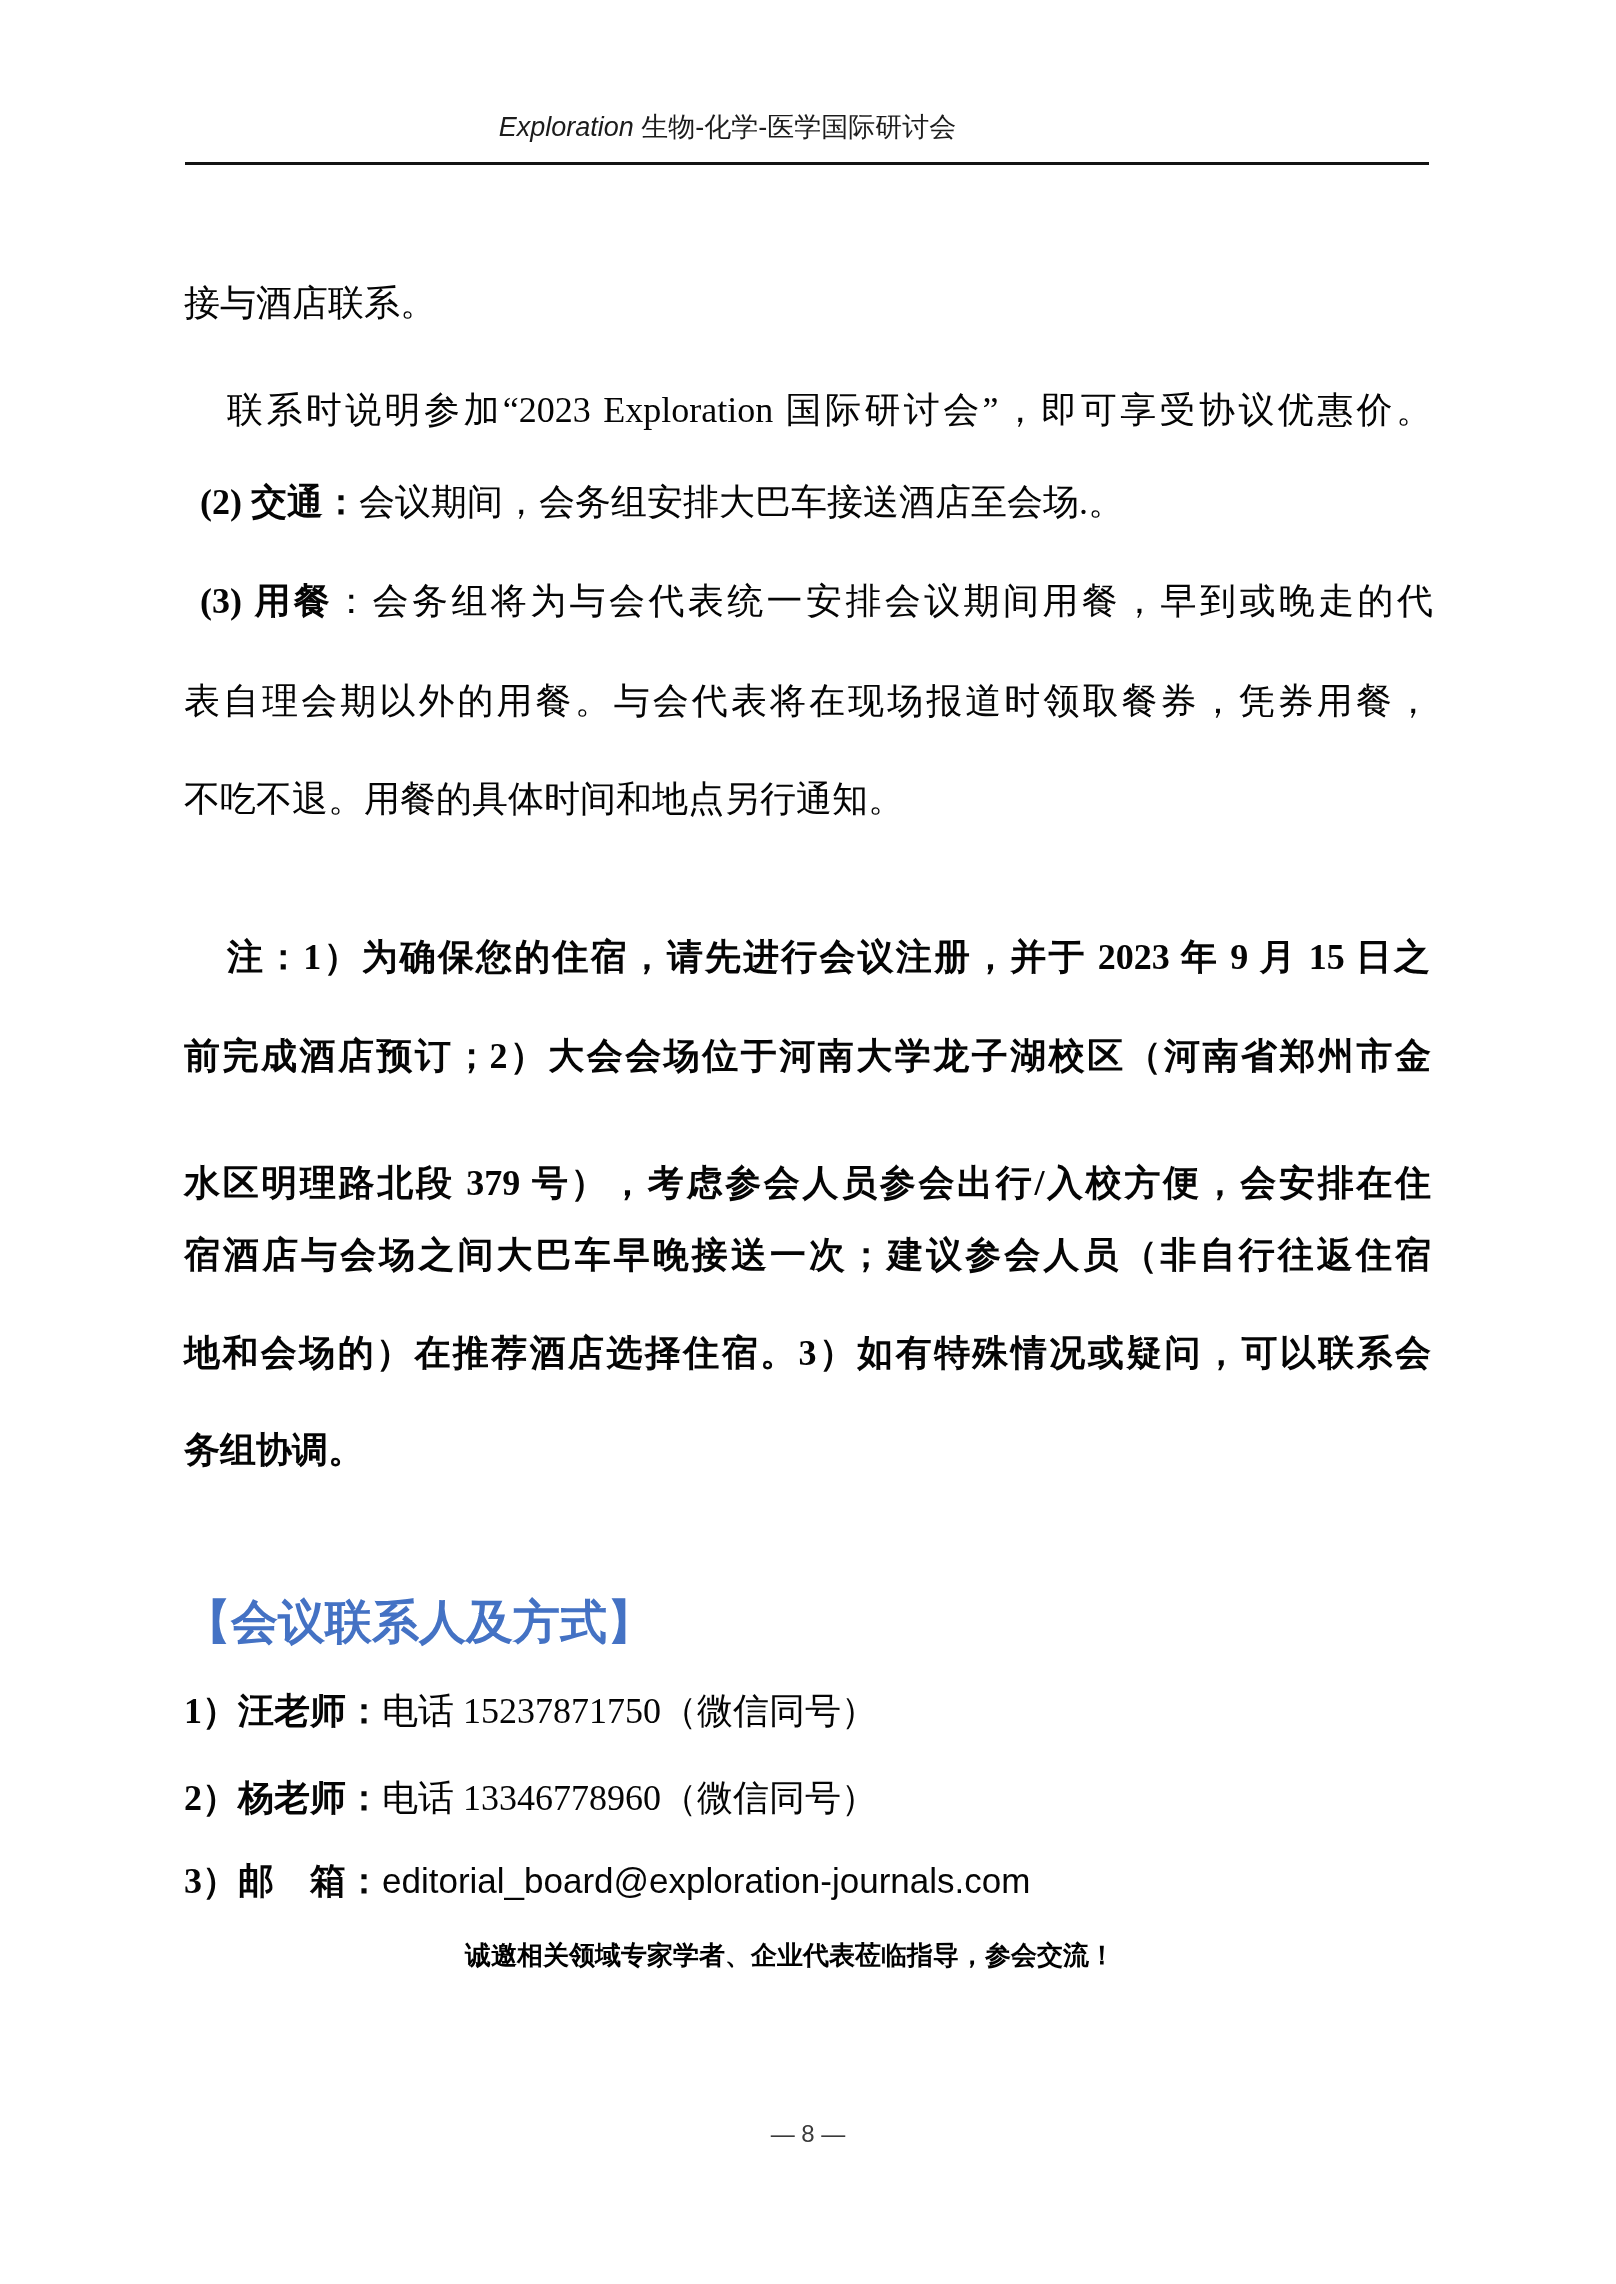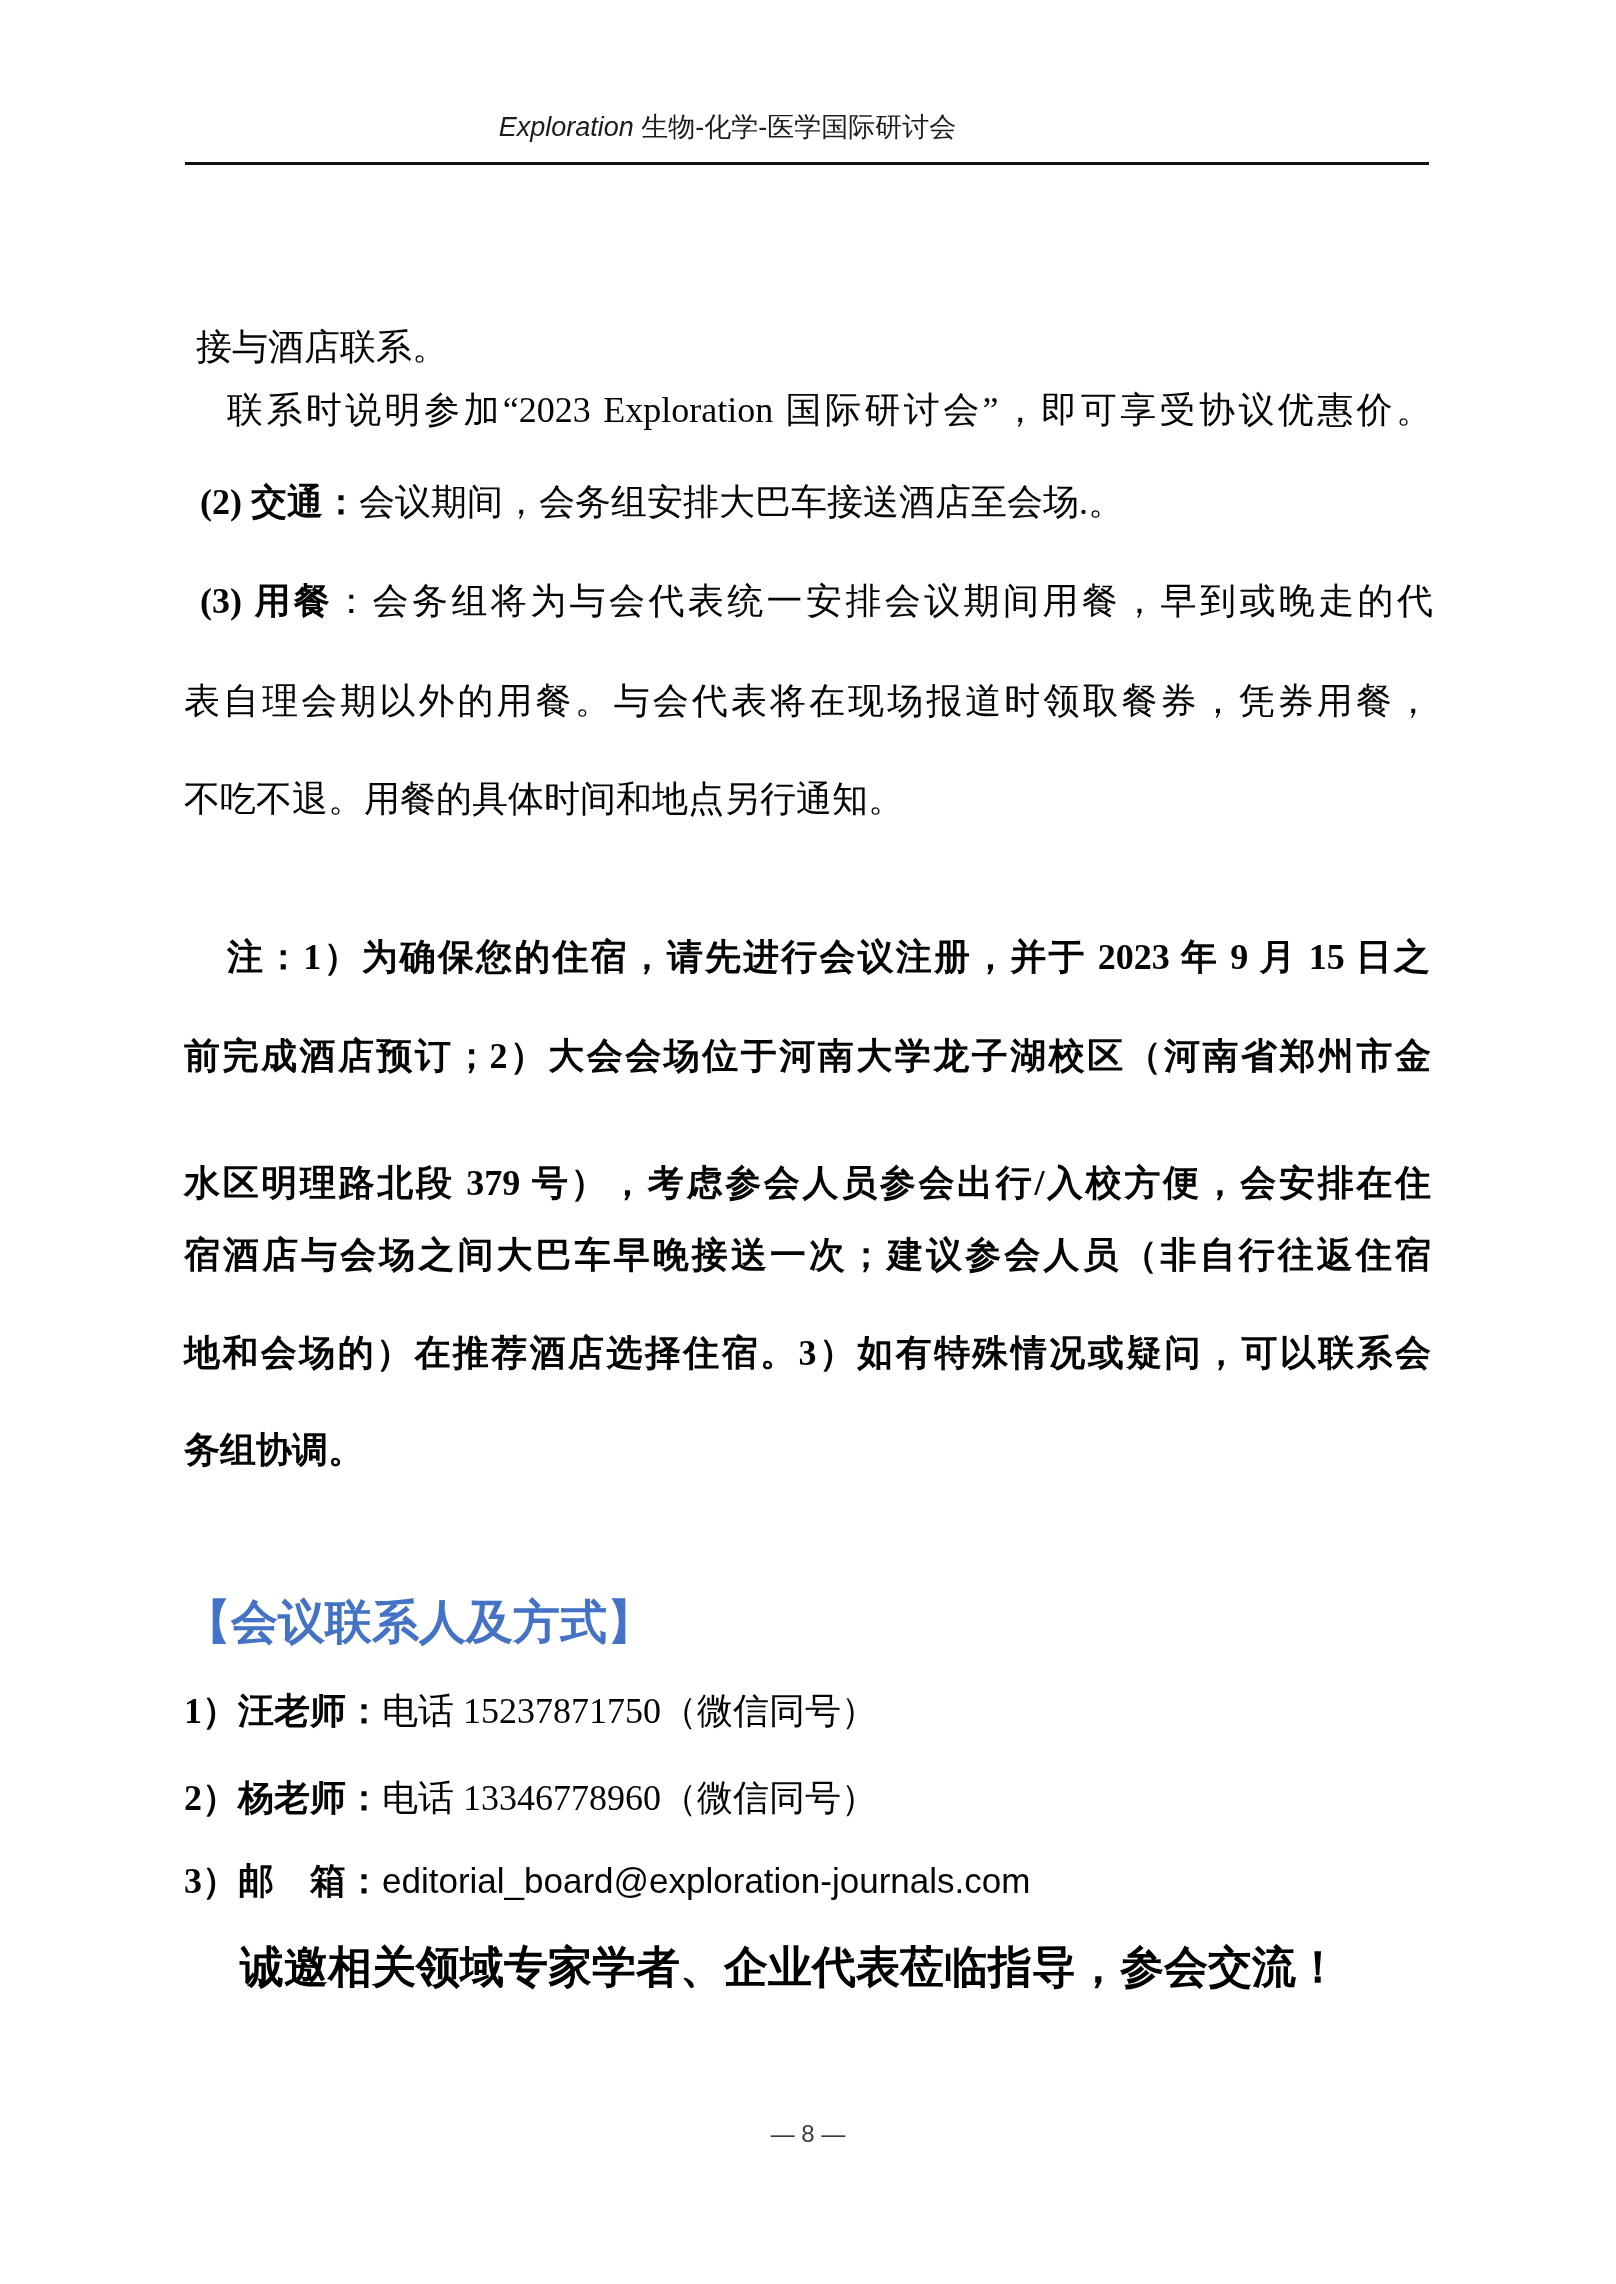--- a/index.html
+++ b/index.html
@@ -48,21 +48,21 @@
     font-weight: 700;
     color: #4472C4;
     white-space: pre;
     font-family: "Liberation Sans", sans-serif;
   }
   .email-text { font-family: "Liberation Sans", sans-serif; font-size: 35px; }
   .closing-line {
     position: absolute;
     left: 0; width: 1580px;
     text-align: center;
-    font-size: 44px;
+    font-size: 26px;
     font-weight: 700;
     white-space: pre;
   }
   .page-footer {
     position: absolute;
     left: 0; width: 1616px;
     text-align: center;
     font-size: 24px;
     color: #3a3a3a;
     font-family: "Liberation Sans", sans-serif;
@@ -70,21 +70,21 @@
   }
 </style>
 </head>
 <body>
 
 <div class="page">
 
   <div class="page-header"><span class="journal-name">Exploration</span><span> 生物-化学-医学国际研讨会</span></div>
   <div class="header-rule"></div>
 
-  <div class="t" style="left:196px; top:281px;margin-top:44px;">接与酒店联系。</div>
+  <div class="t" style="left:184px; top:281px;">接与酒店联系。</div>
 
   <div class="t just" style="left:227px; top:364px; width:1205px;margin-top:24px;">联系时说明参加“2023 Exploration 国际研讨会”，即可享受协议优惠价。</div>
 
   <div class="t" style="left:200px; top:480px;text-align:center;"><span class="b">(2) 交通：</span><span>会议期间，会务组安排大巴车接送酒店至会场.。</span></div>
 
   <div class="t just" style="left:200px; top:579px; width:1233px;"><span class="b">(3) 用餐</span><span>：</span><span>会务组将为与会代表统一安排会议期间用餐，早到或晚走的代</span></div>
 
   <div class="t just" style="left:184px; top:679px; width:1247px;">表自理会期以外的用餐。与会代表将在现场报道时领取餐券，凭券用餐，</div>
 
   <div class="t" style="left:184px; top:777px;">不吃不退。用餐的具体时间和地点另行通知。</div>

